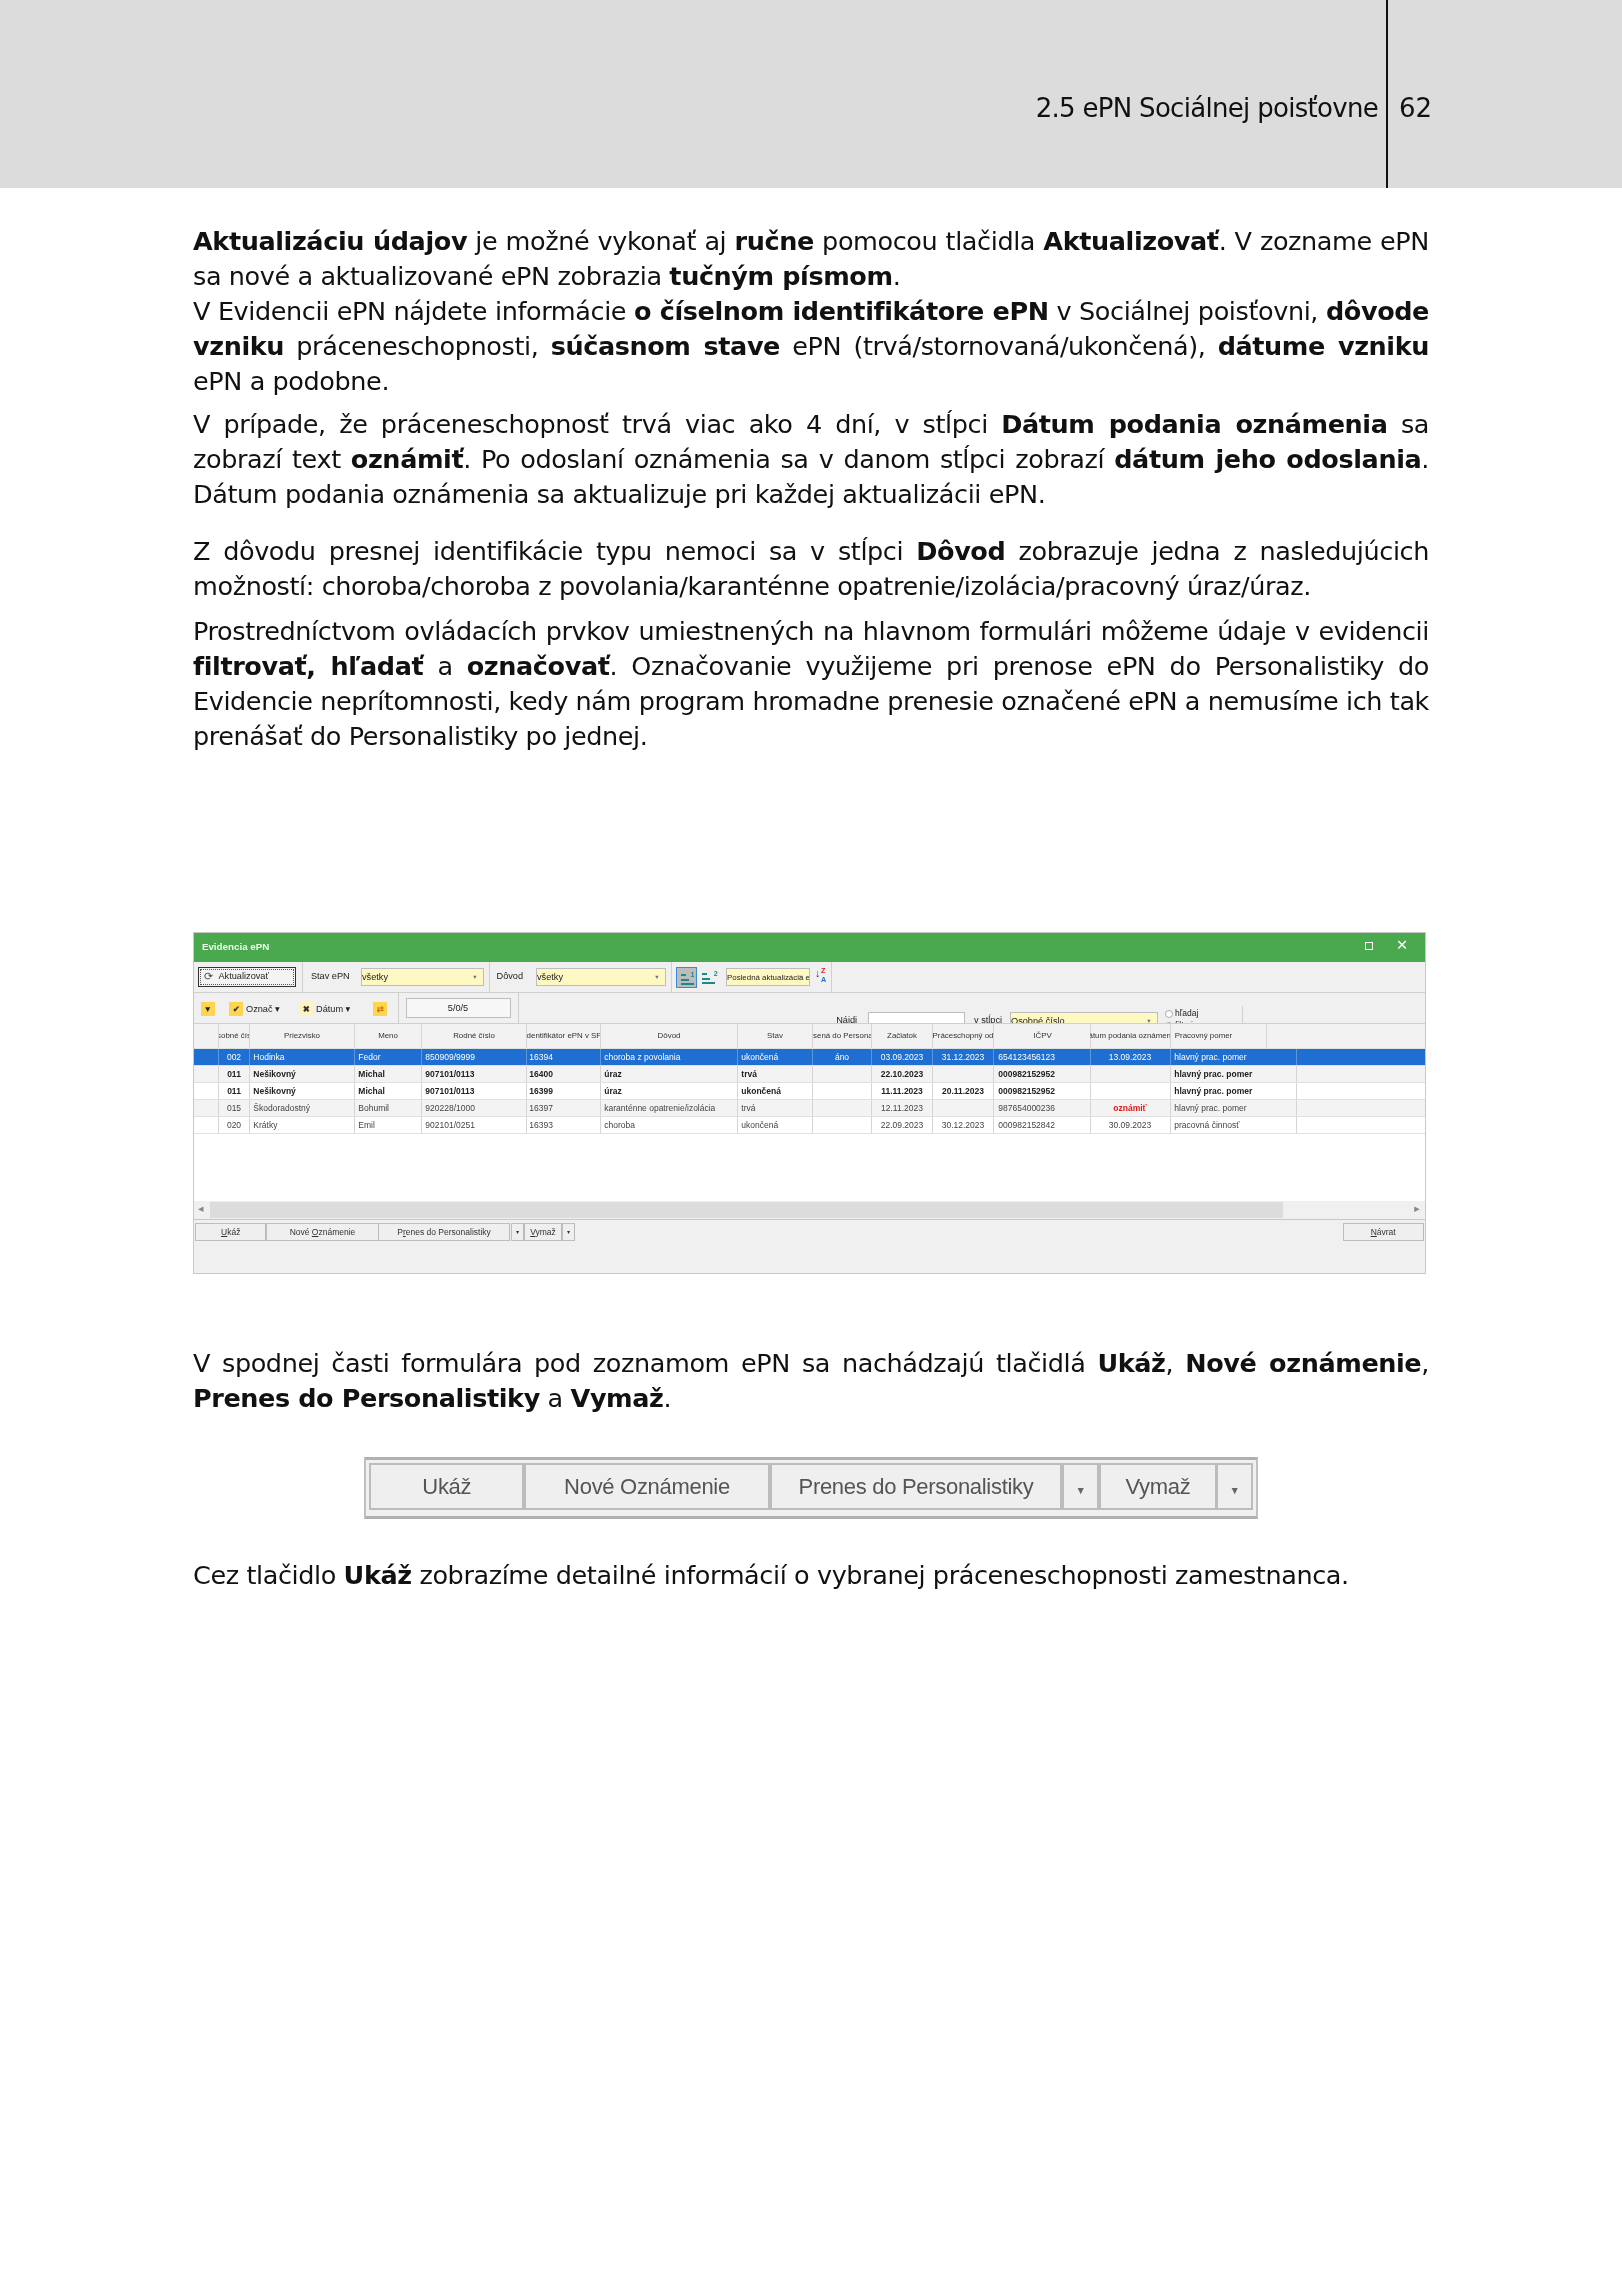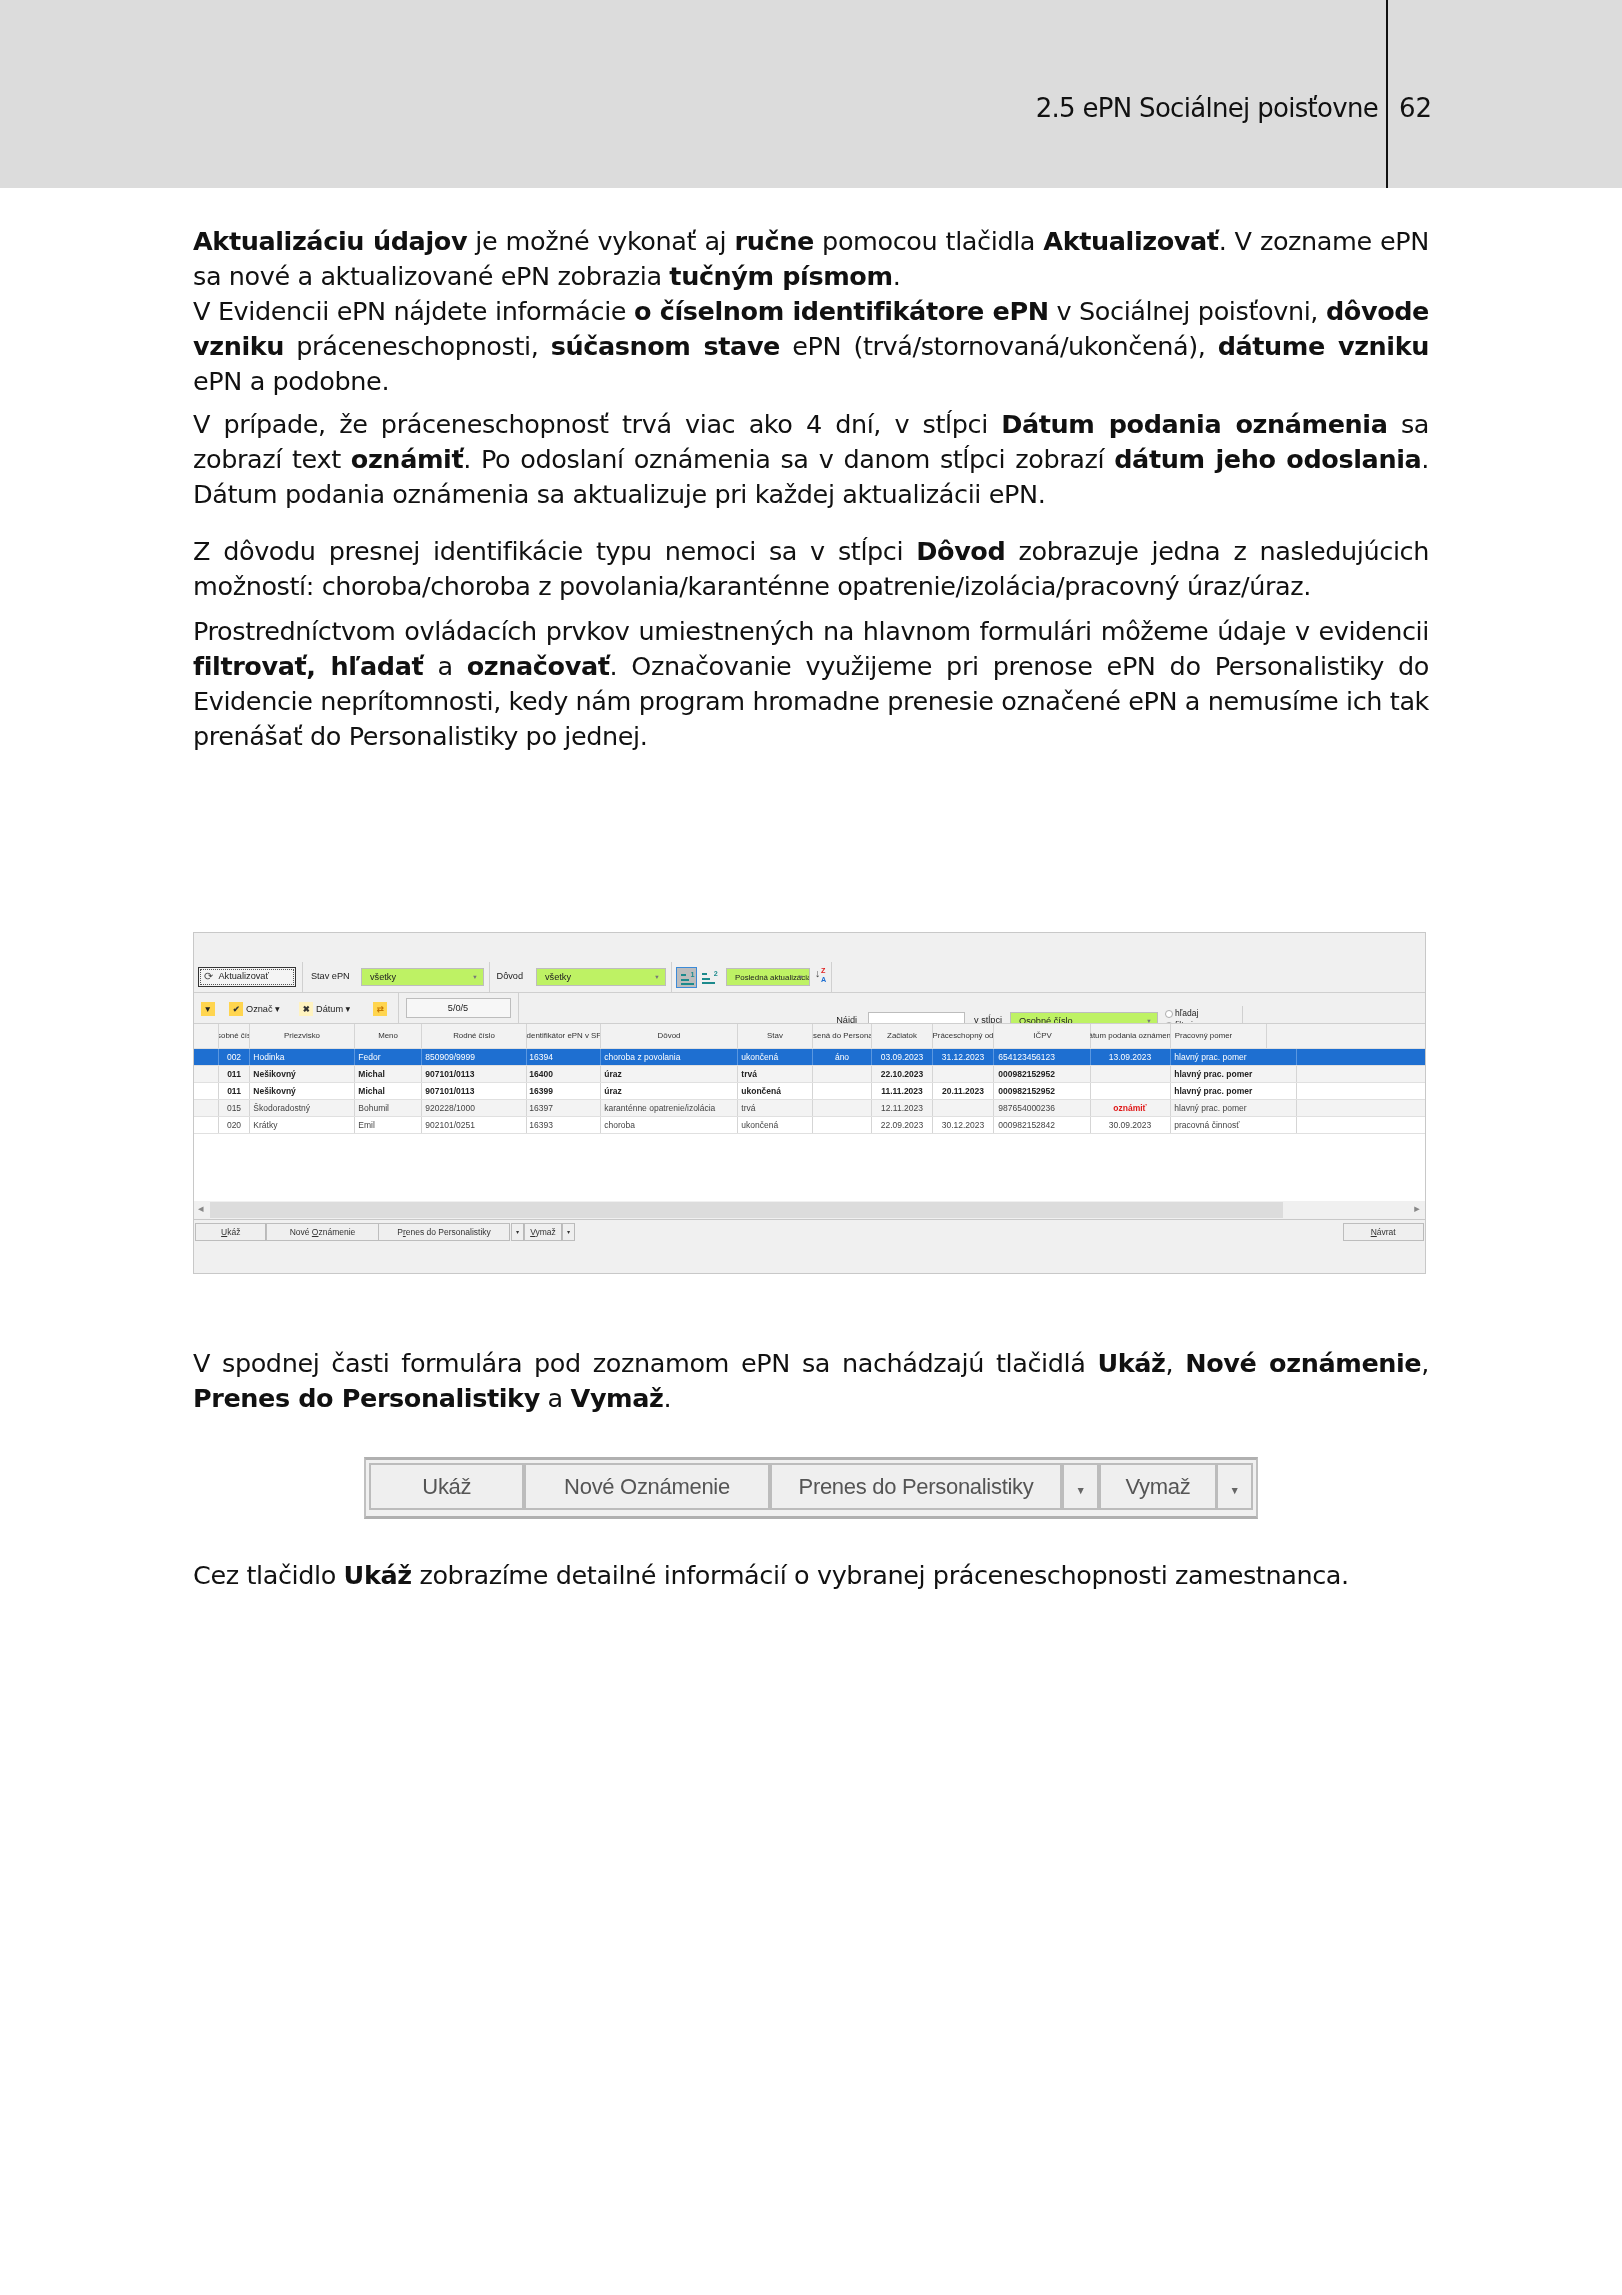--- a/index.html
+++ b/index.html
@@ -28,22 +28,22 @@
   .tbar-close { position:absolute; right:17px; top:5.2px; font-size:14.4px; color:#fff; line-height:14.4px; }
 
   .tb1 { position:absolute; left:0; top:29px; width:100%; height:30px; border-bottom:1.3px solid #cfcfcf; }
   .tb2 { position:absolute; left:0; top:60px; width:100%; height:30px; border-bottom:1.3px solid #cfcfcf; }
   .grp { position:absolute; top:0; height:30px; border-right:1.3px solid #d0d0d0; box-sizing:border-box; }
 
   .btn-akt { position:absolute; left:3.9px; top:5.2px; width:98px; height:19.6px; border:1.3px solid #333; background:#f4f4f4;
              box-sizing:border-box; outline:0.7px dotted #555; outline-offset:-3.3px; font-size:9.2px; line-height:17px; padding-left:19.6px; }
   .ico-refresh { position:absolute; left:5.2px; top:2.6px; font-size:11px; color:#444; line-height:11.8px; }
   .lbl { position:absolute; font-size:9.2px; top:9.2px; white-space:nowrap; }
-  .combo { position:absolute; top:5.9px; height:18.3px; border:0.7px solid #bdbdbd; background:#bef264; box-sizing:border-box;
-           font-size:9.2px; line-height:17px; padding-left:8px; white-space:nowrap; overflow:hidden; }
+  .combo { position:absolute; top:5.9px; height:18.3px; border:0.7px solid #bdbdbd; background:#fef9c3; box-sizing:border-box;
+           font-size:9.2px; line-height:17px; padding-left:0; white-space:nowrap; overflow:hidden; }
   .combo .arr { position:absolute; right:5.2px; top:0; font-size:5.9px; color:#777; }
   .input { position:absolute; top:5.9px; height:19.6px; border:0.7px solid #bdbdbd; background:#fff; box-sizing:border-box; }
 
   .sortbtn { position:absolute; top:5.2px; width:21px; height:21px; box-sizing:border-box; }
   .sortbtn.active { background:#bcbcbc; border:0.7px solid #3b8ad8; }
   .sortbar { position:absolute; left:3.9px; height:2px; background:#1c8a8c; }
   .sortnum { position:absolute; right:1.3px; top:2px; font-size:7.2px; font-weight:bold; color:#1c8a8c; }
   .za { position:absolute; top:5.2px; font-size:7.2px; font-weight:bold; line-height:7.9px; }
 
   .radio { position:absolute; width:7.9px; height:7.9px; border-radius:50%; border:0.7px solid #aaa; background:#fff; box-sizing:border-box; }
@@ -95,20 +95,25 @@
   <div class="hdr-line"></div>
   <div class="hdr-page">62</div>
 </div>
 
 <div class="txt p1"><b>Aktualizáciu údajov</b><span> je možné vykonať aj </span><b>ručne</b><span> pomocou tlačidla </span><b>Aktualizovať</b><span>. V zozname ePN sa nové a aktualizované ePN zobrazia </span><b>tučným písmom</b><span>.</span><br><span>V Evidencii ePN nájdete informácie </span><b>o číselnom identifikátore ePN</b><span> v Sociálnej poisťovni, </span><b>dôvode vzniku</b><span> práceneschopnosti, </span><b>súčasnom stave</b><span> ePN (trvá/stornovaná/ukončená), </span><b>dátume vzniku</b><span> ePN a podobne.</span></div>
 <div class="txt p2"><span>V prípade, že práceneschopnosť trvá viac ako 4 dní, v stĺpci </span><b>Dátum podania oznámenia</b><span> sa zobrazí text </span><b>oznámiť</b><span>. Po odoslaní oznámenia sa v danom stĺpci zobrazí </span><b>dátum jeho odoslania</b><span>. Dátum podania oznámenia sa aktualizuje pri každej aktualizácii ePN.</span></div>
 <div class="txt p3"><span>Z dôvodu presnej identifikácie typu nemoci sa v stĺpci </span><b>Dôvod</b><span> zobrazuje jedna z nasledujúcich možností: choroba/choroba z povolania/karanténne opatrenie/izolácia/pracovný úraz/úraz.</span></div>
 <div class="txt p4"><span>Prostredníctvom ovládacích prvkov umiestnených na hlavnom formulári môžeme údaje v evidencii </span><b>filtrovať, hľadať</b><span> a </span><b>označovať</b><span>. Označovanie využijeme pri prenose ePN do Personalistiky do Evidencie neprítomnosti, kedy nám program hromadne prenesie označené ePN a nemusíme ich tak prenášať do Personalistiky po jednej.</span></div>
 
 <div class="win">
+  <div class="tbar">
+    <div class="tbar-title">Evidencia ePN</div>
+    <div class="tbar-max"></div>
+    <div class="tbar-close">✕</div>
+  </div>
 
   <div class="tb1">
     <div class="grp" style="left:0;width:109px;">
       <div class="btn-akt">
         <span class="ico-refresh">⟳</span>
         <span>Aktualizovať</span>
       </div>
     </div>
     <div class="grp" style="left:109px;width:187px;">
       <span class="lbl" style="left:7.9px;">Stav ePN</span>

